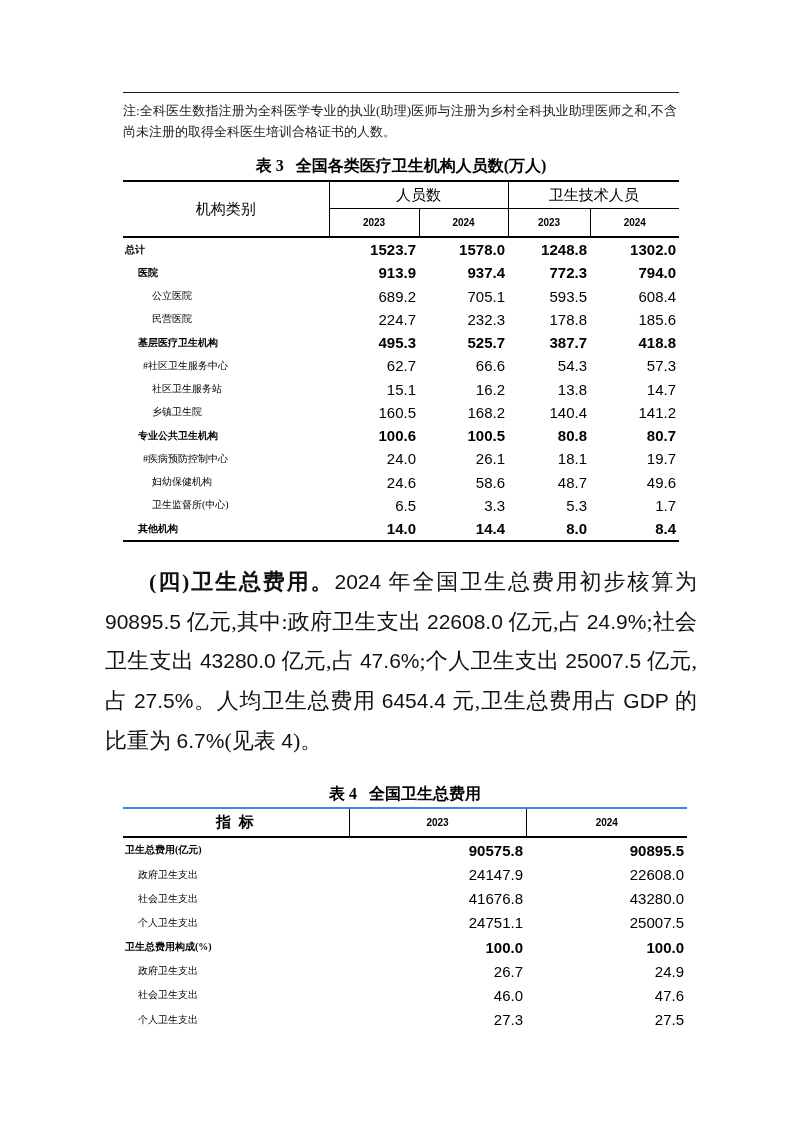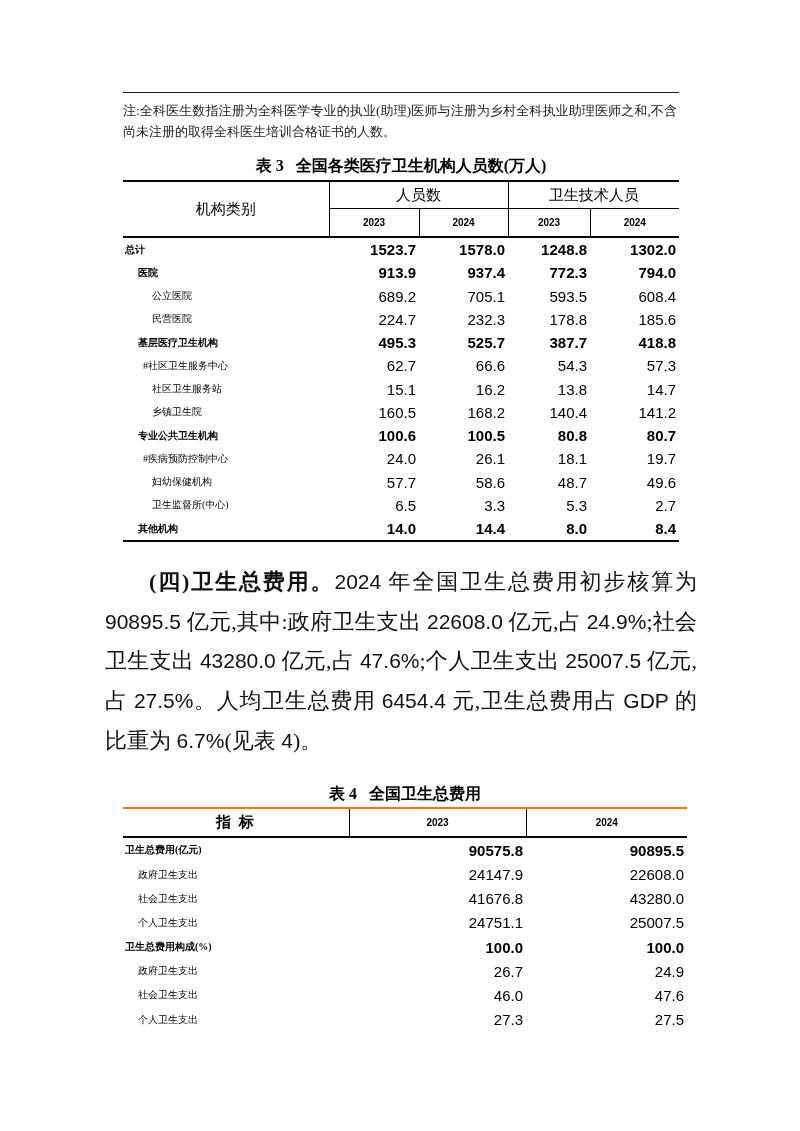--- a/index.html
+++ b/index.html
@@ -17,21 +17,21 @@
   }
 
   .tbl-title{
     margin:12px 0 0 18px;width:556px;text-align:center;
     font-size:16px;font-weight:700;line-height:24px;white-space:pre;color:#000;
   }
   .tbl-title-4{margin-top:3px;width:564px;}
 
   table{border-collapse:collapse;table-layout:fixed;}
   .t3{margin:2px 0 0 18px;width:556px;border-top:2px solid #000;border-bottom:2px solid #000;}
-  .t4{margin:1px 0 16px 18px;width:564px;border-top:2px solid #f97316;}
+  .t4{margin:1px 0 16px 18px;width:564px;border-top:2px solid #3b82f6;}
   thead{border-bottom:2px solid #000;}
   th,td{padding:0 3px;vertical-align:middle;font-weight:400;}
   .t3 thead th.stub{font-size:15px;text-align:center;border-right:1.5px solid #000;}
   .t3 thead th.grp{font-size:15px;text-align:center;height:26px;border-bottom:1.5px solid #000;}
   .t3 thead th.grp1{border-right:1.5px solid #000;}
   .t3 thead tr.yrs th{height:27px;}
   .t3 thead tr.yrs th + th{border-left:1.5px solid #000;}
   th.year{font-family:"Liberation Sans","DejaVu Sans",sans-serif;font-size:10px;font-weight:700;text-align:center;}
   .t4 thead th{height:27px;}
   .t4 thead th.stub4{font-size:15px;font-weight:700;text-align:center;letter-spacing:2px;}
@@ -153,31 +153,31 @@
           </tr>
           <tr>
             <td class="lbl ind2">#疾病预防控制中心</td>
             <td class="val">24.0</td>
             <td class="val">26.1</td>
             <td class="val">18.1</td>
             <td class="val">19.7</td>
           </tr>
           <tr>
             <td class="lbl ind3">妇幼保健机构</td>
-            <td class="val">57.7</td>
+            <td class="val">24.6</td>
             <td class="val">58.6</td>
             <td class="val">48.7</td>
             <td class="val">49.6</td>
           </tr>
           <tr>
             <td class="lbl ind3">卫生监督所(中心)</td>
             <td class="val">6.5</td>
             <td class="val">3.3</td>
             <td class="val">5.3</td>
-            <td class="val">2.7</td>
+            <td class="val">1.7</td>
           </tr>
           <tr class="bold">
             <td class="lbl ind1">其他机构</td>
             <td class="val">14.0</td>
             <td class="val">14.4</td>
             <td class="val">8.0</td>
             <td class="val">8.4</td>
           </tr>
         </tbody>
     </table>

